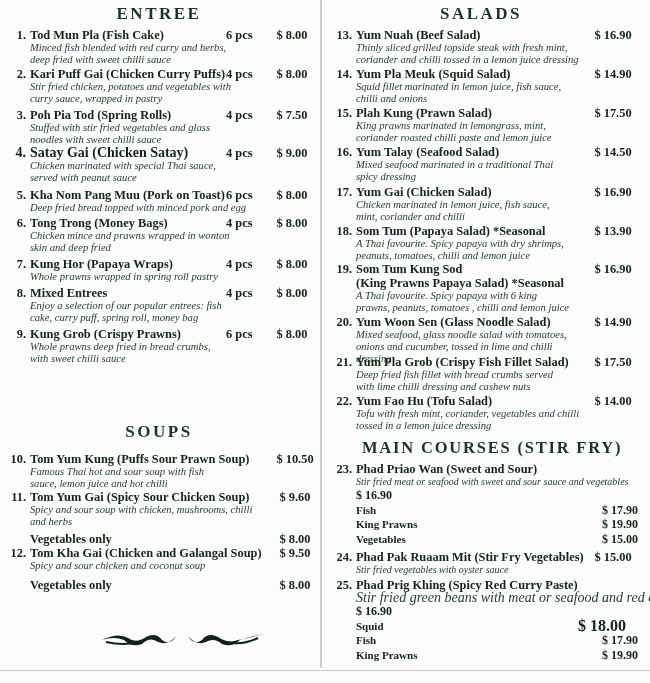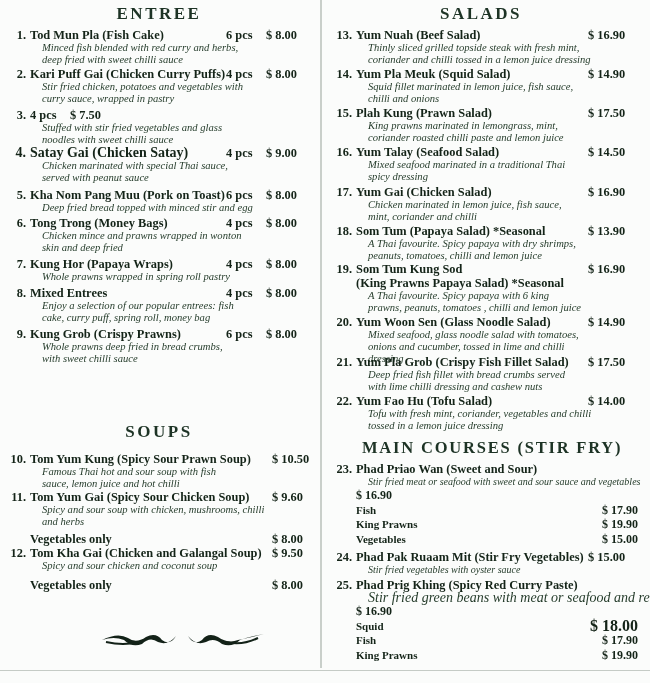--- a/index.html
+++ b/index.html
@@ -15,22 +15,22 @@
   .bottom-line { position:absolute; left:0; top:670px; width:650px; height:1px; background:#c5cbc6; }
   .sec-title {
     position:absolute; font-weight:bold; letter-spacing:2.5px; color:#1d3325;
     font-size:17px; text-align:center;
   }
   .item { position:absolute; left:0; width:100%; }
   .row { display:flex; align-items:baseline; font-weight:bold; font-size:12.4px; line-height:14px; }
   .num { width:26px; text-align:right; padding-right:4px; flex:none; }
   .name { flex:1; white-space:nowrap;font-family:Liberation Serif, serif; }
   .pcs { width:40px; flex:none; }
-  .price { flex:none; white-space:nowrap; text-align:left; }
-  .desc { font-style:italic; font-size:10.6px; line-height:12px; color:#263d2c; padding-left:42px; }
+  .price { flex:none; white-space:nowrap; text-align:center; }
+  .desc { font-style:italic; font-size:10.6px; line-height:12px; color:#263d2c; padding-left:30px; }
   .sub { display:flex; font-weight:bold; font-size:11px; line-height:14.5px; padding-left:30px; }
   .sub .lbl { flex:1; }
   .big { font-size:14px; }
   .ornament { position:absolute; left:98px; top:628px; width:170px; height:22px; }
 </style>
 </head>
 <body>
 
 <div class="divider"></div>
 <div class="bottom-line"></div>
@@ -52,20 +52,21 @@
         <span class="num">2.</span>
         <span class="name">Kari Puff Gai  (Chicken Curry Puffs)</span>
         <span class="pcs">4 pcs</span>
         <span class="price" style="width:52px">$  8.00</span>
       </div>
     <div class="desc" style="width:210px">Stir fried chicken, potatoes and vegetables with curry sauce, wrapped in pastry</div>
   </div>
   <div class="item" style="top:108px">
     <div class="row">
         <span class="num">3.</span>
+        <span class="name">Poh Pia Tod  (Spring Rolls)</span>
         <span class="pcs">4 pcs</span>
         <span class="price" style="width:52px">$  7.50</span>
       </div>
     <div class="desc" style="width:210px">Stuffed with stir fried vegetables and glass noodles with sweet chilli sauce</div>
   </div>
   <div class="item" style="top:146px">
     <div class="row">
         <span class="num big">4.</span>
         <span class="name big">Satay Gai   (Chicken Satay)</span>
         <span class="pcs">4 pcs</span>
@@ -73,21 +74,21 @@
       </div>
     <div class="desc" style="width:210px">Chicken marinated with special Thai sauce, served with peanut sauce</div>
   </div>
   <div class="item" style="top:188px">
     <div class="row">
         <span class="num">5.</span>
         <span class="name">Kha Nom Pang Muu  (Pork on Toast)</span>
         <span class="pcs">6 pcs</span>
         <span class="price" style="width:52px">$  8.00</span>
       </div>
-    <div class="desc" style="width:230px">Deep fried bread topped with minced stir and egg</div>
+    <div class="desc" style="width:230px">Deep fried bread topped with minced pork and egg</div>
   </div>
   <div class="item" style="top:216px">
     <div class="row">
         <span class="num">6.</span>
         <span class="name">Tong Trong  (Money Bags)</span>
         <span class="pcs">4 pcs</span>
         <span class="price" style="width:52px">$  8.00</span>
       </div>
     <div class="desc" style="width:214px">Chicken mince and prawns wrapped in wonton skin and deep fried</div>
   </div>
@@ -117,21 +118,21 @@
         <span class="price" style="width:52px">$  8.00</span>
       </div>
     <div class="desc" style="width:200px">Whole prawns deep fried in bread crumbs, with sweet chilli sauce</div>
   </div>
 
   <div class="sec-title" style="left:0;width:318px;top:422px;">SOUPS</div>
 
   <div class="item" style="top:452px">
     <div class="row">
         <span class="num">10.</span>
-        <span class="name">Tom Yum Kung  (Spicy Sour Prawn Soup)</span>
+        <span class="name">Tom Yum Kung  (Puffs Sour Prawn Soup)</span>
         <span class="price" style="width:46px">$ 10.50</span>
       </div>
     <div class="desc" style="width:200px">Famous Thai hot and sour soup with fish sauce, lemon juice and hot chilli</div>
   </div>
   <div class="item" style="top:490px">
     <div class="row">
         <span class="num">11.</span>
         <span class="name">Tom Yum Gai  (Spicy Sour Chicken Soup)</span>
         <span class="price" style="width:46px">$  9.60</span>
       </div>
@@ -283,21 +284,21 @@
   </div>
   <div class="item" style="top:578px">
     <div class="row">
         <span class="num">25.</span>
         <span class="name">Phad Prig Khing  (Spicy Red Curry Paste)</span>
       </div>
     <div class="desc" style="white-space:nowrap;font-size:14px">Stir fried green beans with meat or seafood and red curry paste</div>
     <div class="sub" style="margin-right:12px">
         <span class="price" style="font-size:12px">$  16.90</span>
       </div>
-    <div class="sub" style="margin-right:12px">
+    <div class="sub" style="margin-right:24px">
         <span class="lbl">Squid</span>
         <span class="price" style="font-size:16px">$  18.00</span>
       </div>
     <div class="sub" style="margin-right:12px">
         <span class="lbl">Fish</span>
         <span class="price" style="font-size:12px">$  17.90</span>
       </div>
     <div class="sub" style="margin-right:12px">
         <span class="lbl">King Prawns</span>
         <span class="price" style="font-size:12px">$  19.90</span>

